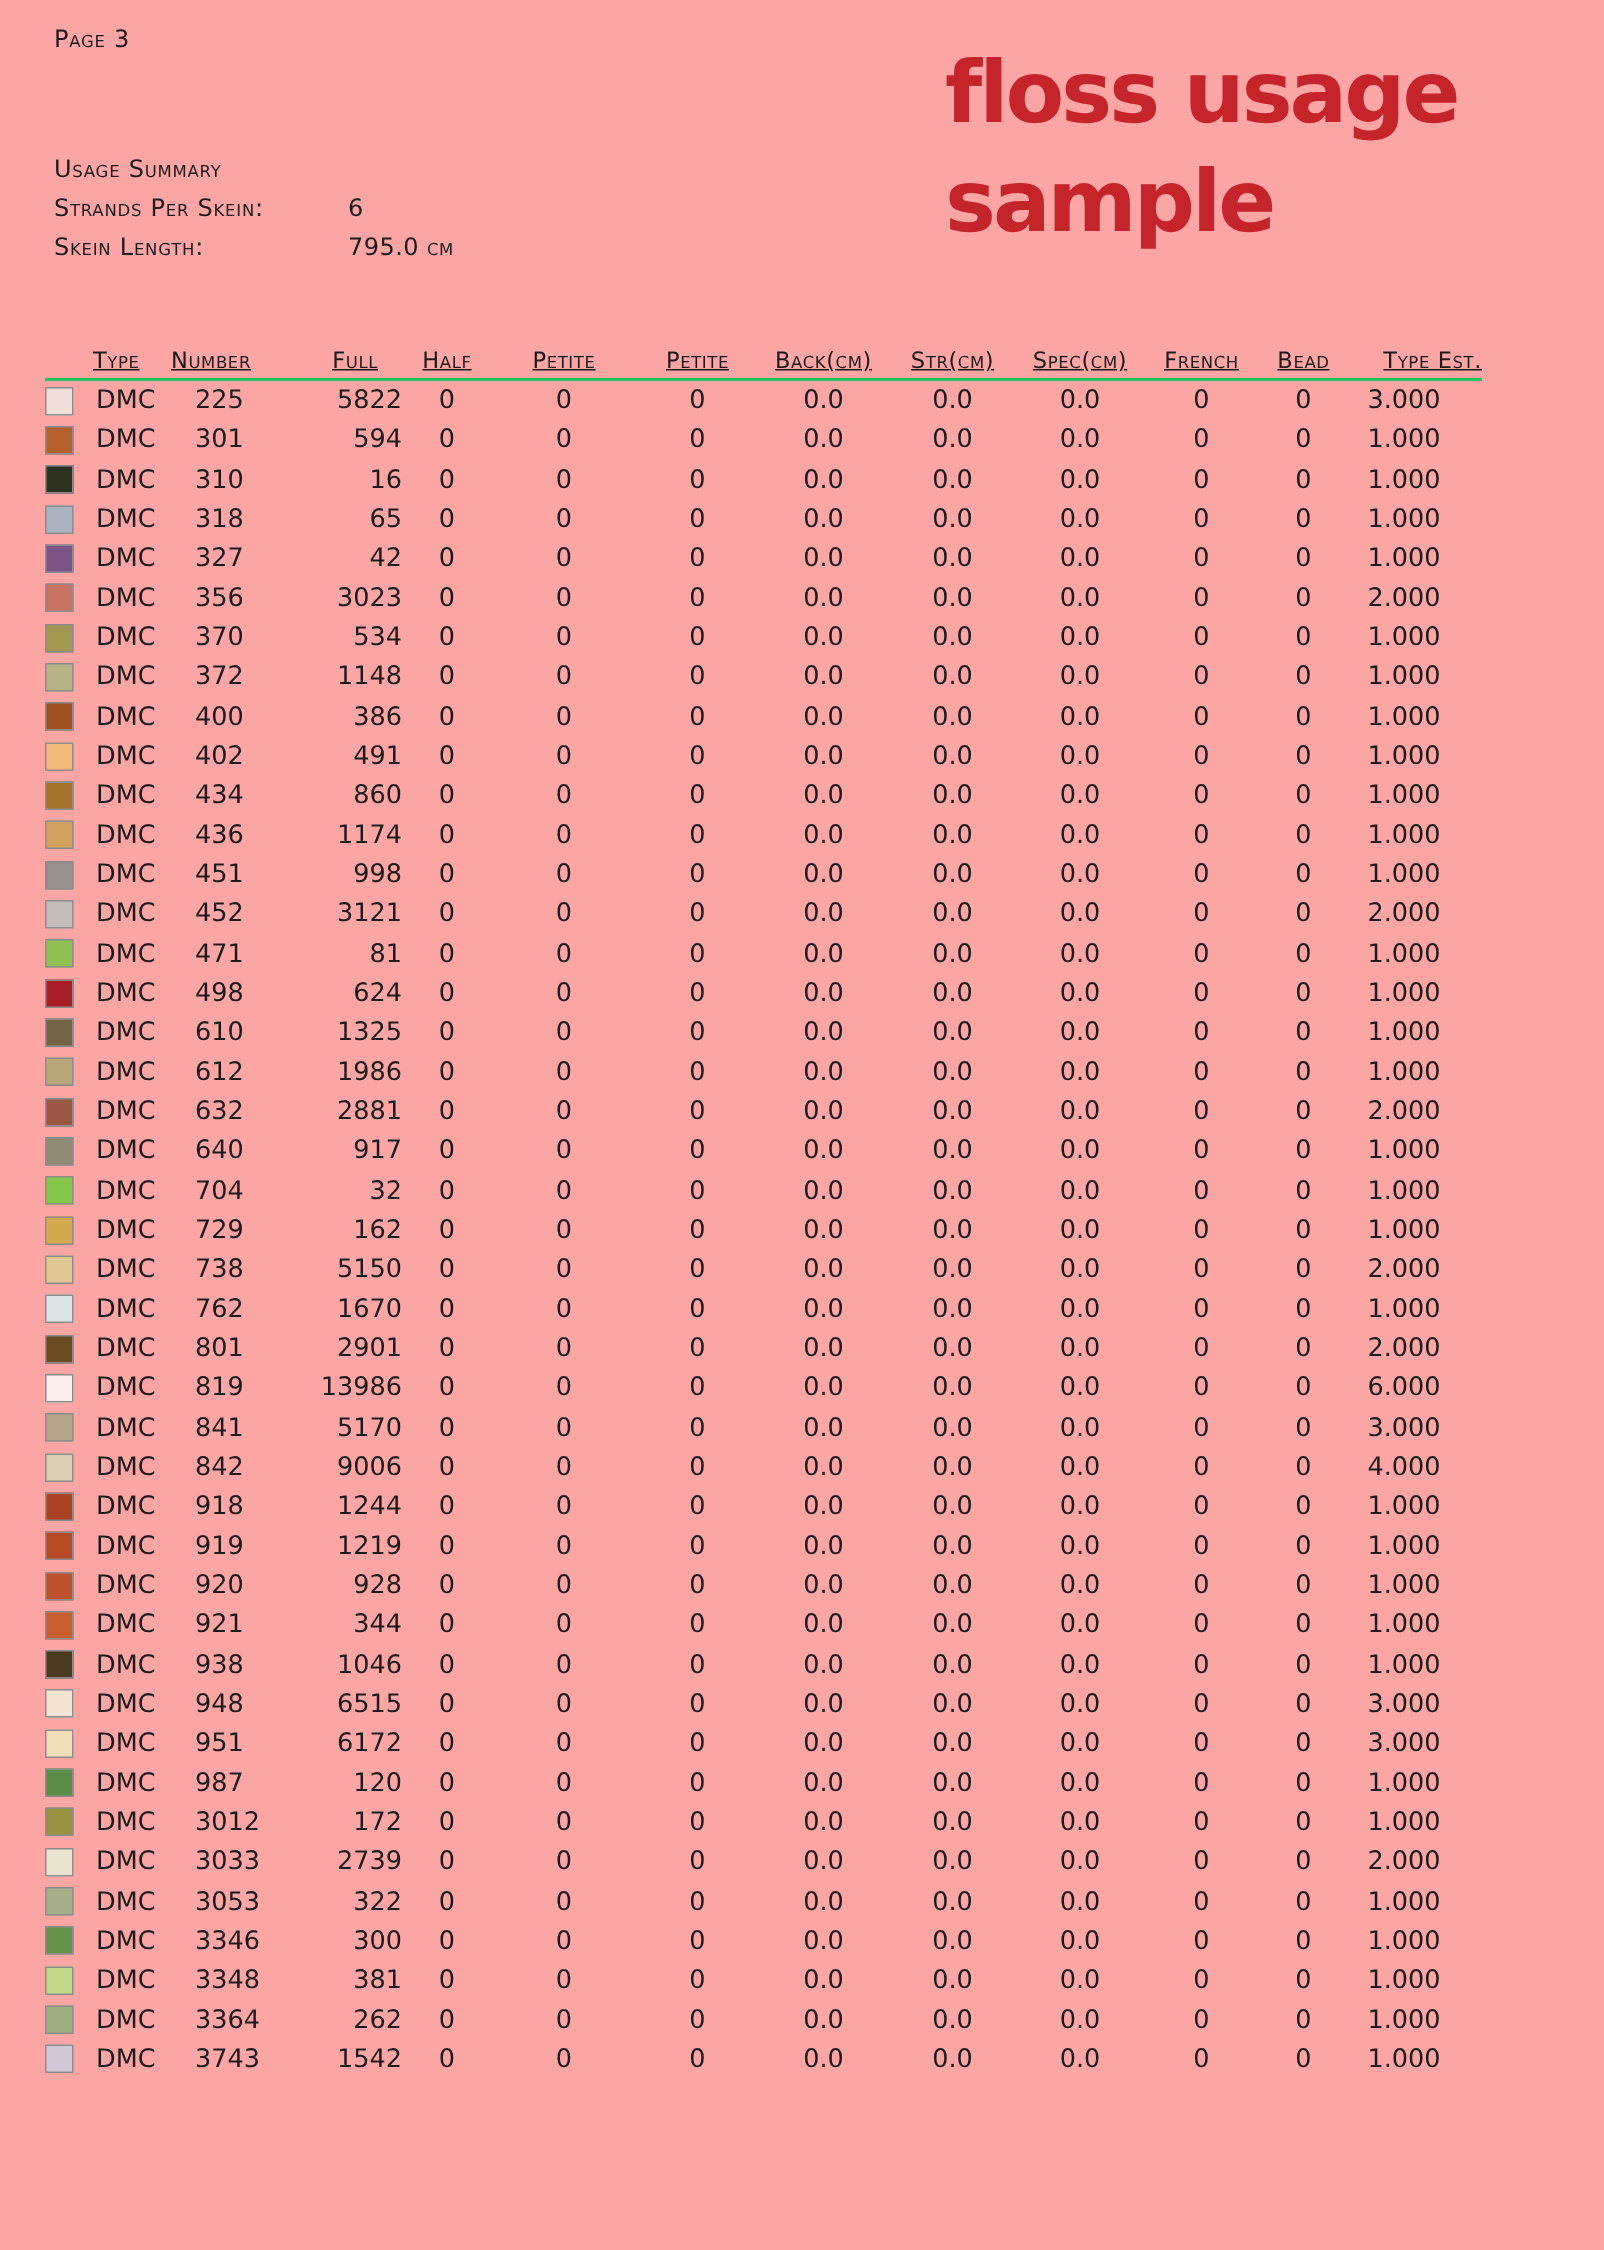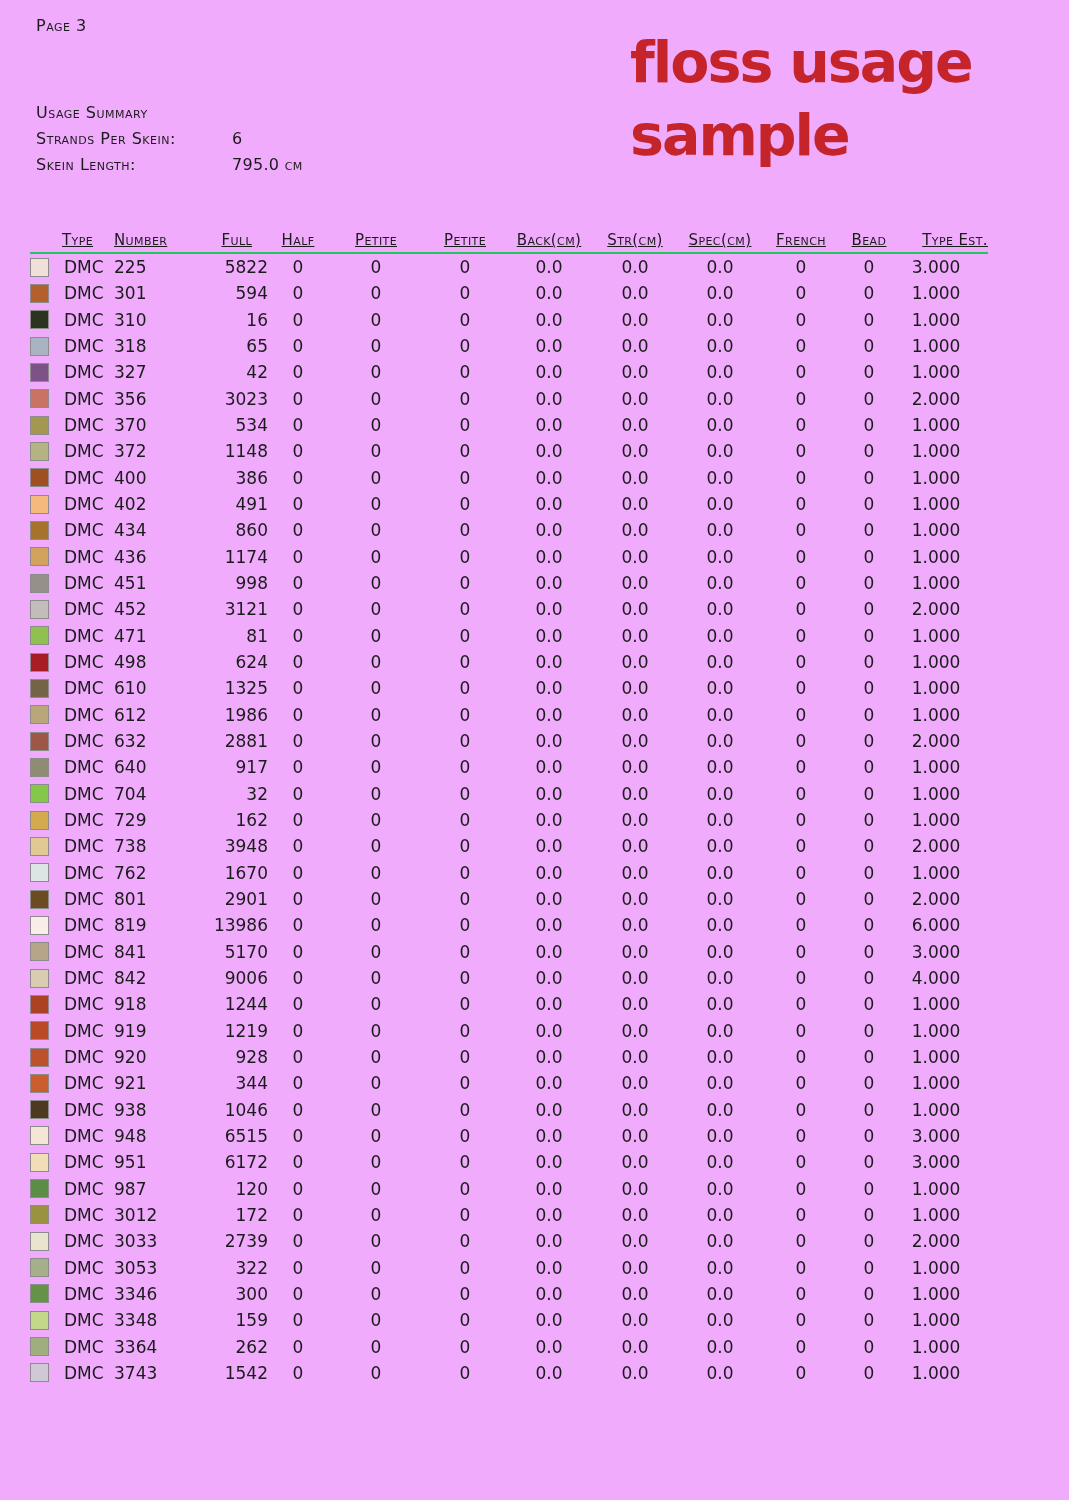--- a/index.html
+++ b/index.html
@@ -5,21 +5,21 @@
   * { box-sizing: border-box; }
   html, body { margin: 0; padding: 0; background: #ffffff; }
   body {
     width: 1069px; height: 1500px;
     font-family: "DejaVu Sans", sans-serif;
     color: #1b1b1b;
   }
   .page {
     position: relative;
     width: 1069px; height: 1500px;
-    background: #f0abfc;
+    background: #fca5a5;
     overflow: hidden;
   }
   .page-label {
     position: absolute; left: 36px; top: 16px;
     font-size: 16px; font-variant: small-caps; letter-spacing: 0.5px;
   }
   .summary {
     position: absolute; left: 36px; top: 100px;
     font-size: 16px; line-height: 26px;
   }
@@ -52,21 +52,21 @@
     border-bottom: 2px solid #22c55e;
     text-decoration: underline;
   }
   .cell { white-space: nowrap; }
   .c-swatch { display: flex; align-items: center; }
   .swatch {
     display: inline-block; width: 19px; height: 19px;
     border: 1px solid #8c8c8c;
   }
   .c-type { padding-left: 2px; }
-  .c-number { text-align: left; }
+  .c-number { text-align: left; margin-left: 16px; }
   .c-full { text-align: right; }
   .h-full { text-align: right; padding-right: 16px; }
   .c-half, .c-quarter, .c-petite, .c-back, .c-str, .c-spec, .c-french, .c-bead,
   .h-half, .h-quarter, .h-petite, .h-back, .h-str, .h-spec, .h-french, .h-bead {
     text-align: center;
   }
   .c-skein { text-align: center; padding-right: 14px; }
   .h-skein { text-align: right; }
 </style>
 </head>
@@ -485,21 +485,21 @@
           <span class="cell c-french">0</span>
           <span class="cell c-bead">0</span>
           <span class="cell c-skein">1.000</span>
         </div>
         <div class="trow">
           <span class="cell c-swatch">
             <span class="swatch" style="background: rgb(225, 201, 147);"></span>
           </span>
           <span class="cell c-type">DMC</span>
           <span class="cell c-number">738</span>
-          <span class="cell c-full">3948</span>
+          <span class="cell c-full">5150</span>
           <span class="cell c-half">0</span>
           <span class="cell c-quarter">0</span>
           <span class="cell c-petite">0</span>
           <span class="cell c-back">0.0</span>
           <span class="cell c-str">0.0</span>
           <span class="cell c-spec">0.0</span>
           <span class="cell c-french">0</span>
           <span class="cell c-bead">0</span>
           <span class="cell c-skein">2.000</span>
         </div>
@@ -791,21 +791,21 @@
           <span class="cell c-french">0</span>
           <span class="cell c-bead">0</span>
           <span class="cell c-skein">1.000</span>
         </div>
         <div class="trow">
           <span class="cell c-swatch">
             <span class="swatch" style="background: rgb(194, 217, 138);"></span>
           </span>
           <span class="cell c-type">DMC</span>
           <span class="cell c-number">3348</span>
-          <span class="cell c-full">159</span>
+          <span class="cell c-full">381</span>
           <span class="cell c-half">0</span>
           <span class="cell c-quarter">0</span>
           <span class="cell c-petite">0</span>
           <span class="cell c-back">0.0</span>
           <span class="cell c-str">0.0</span>
           <span class="cell c-spec">0.0</span>
           <span class="cell c-french">0</span>
           <span class="cell c-bead">0</span>
           <span class="cell c-skein">1.000</span>
         </div>

